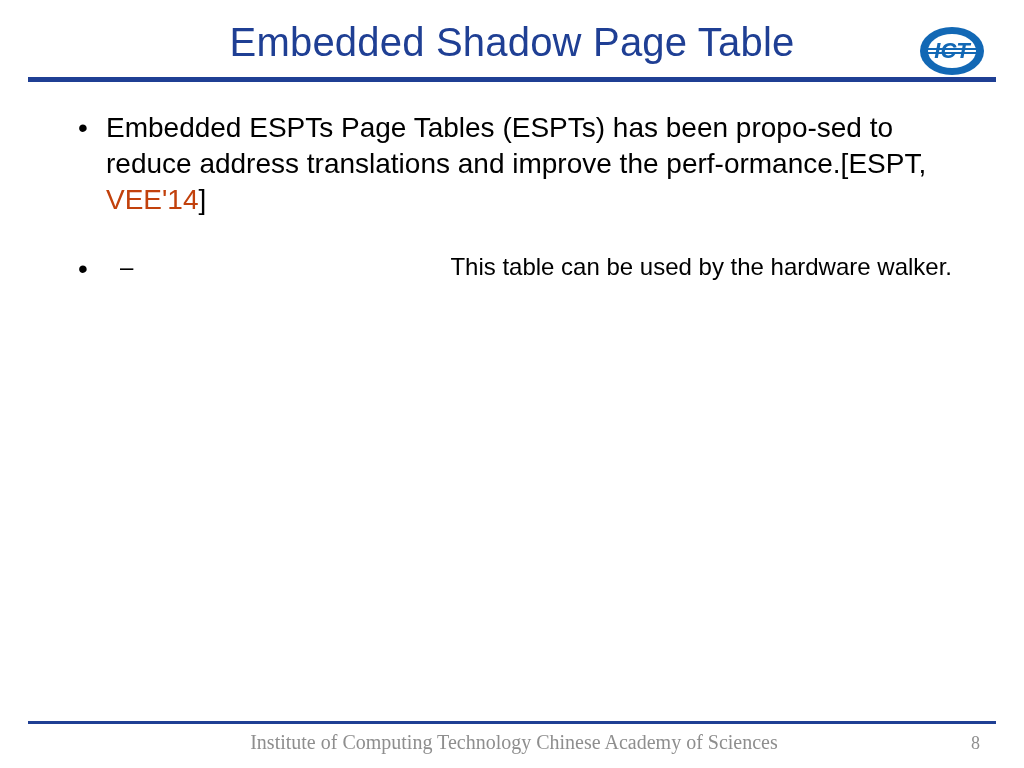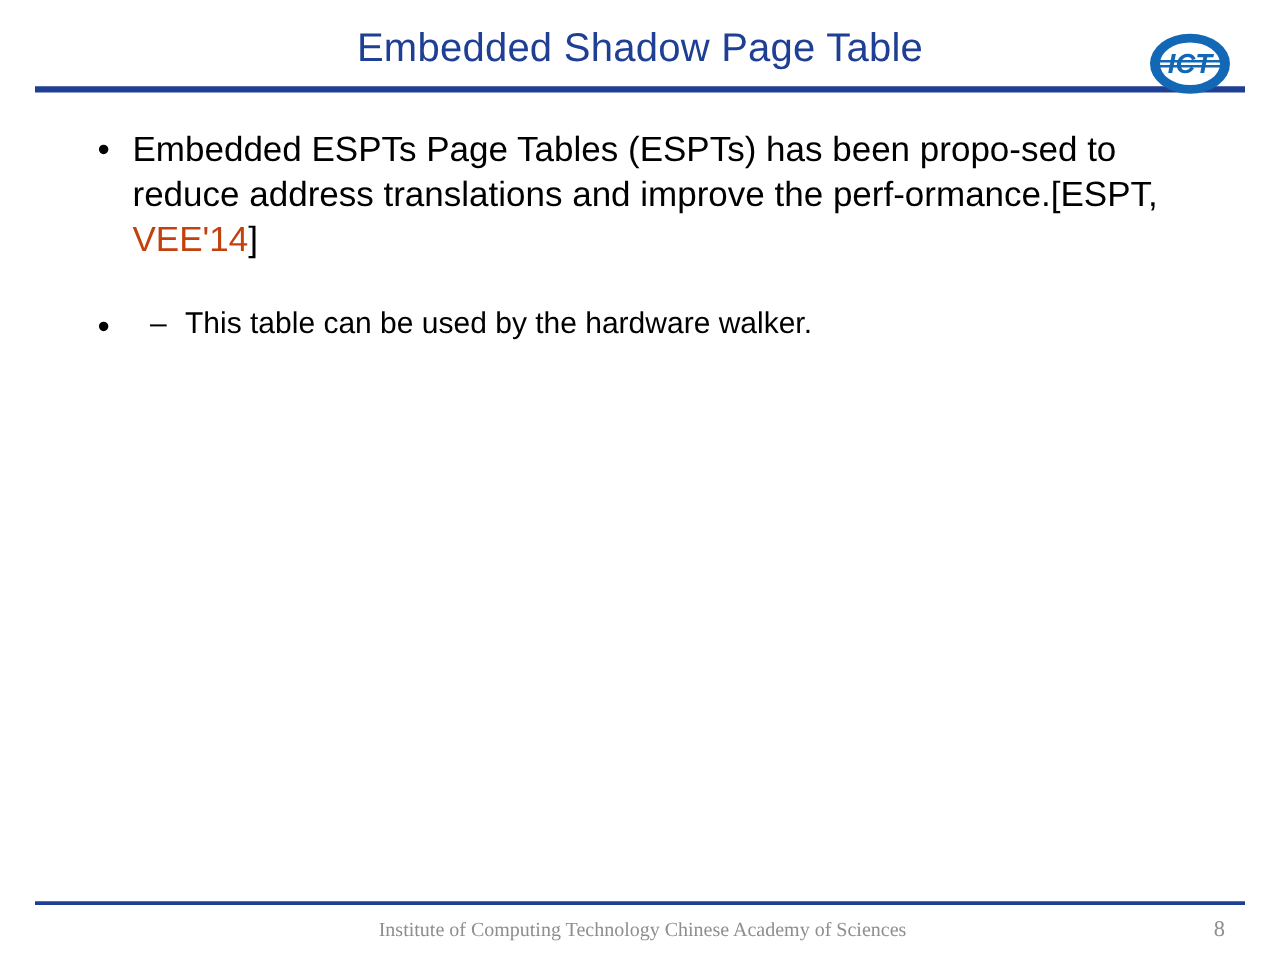--- a/index.html
+++ b/index.html
@@ -17,21 +17,21 @@
     position: relative;
     padding: 0;
   }
   .header {
     position: relative;
     padding: 20px 70px 0 70px;
     text-align: center;
   }
   .title {
     color: #1f3f94;
-    font-size: 32px;
+    font-size: 40px;
     font-weight: normal;
     letter-spacing: 0.2px;
     margin-bottom: 12px;
   }
   .logo {
     position: absolute;
     top: 24px;
     right: 32px;
     width: 80px;
     height: 54px;
@@ -65,20 +65,21 @@
   }
   .cite-italic {
     color: #c2410c;
   }
   .red {
     color: #ff0000;
   }
   ul.sub-list {
     list-style: none;
     margin-top: 20px;
+    text-align: right;
   }
   ul.sub-list > li {
     position: relative;
     font-size: 24px;
     color: #000;
     line-height: 1.3;
     padding-left: 42px;
   }
   ul.sub-list > li::before {
     content: "–";
@@ -95,21 +96,21 @@
     border: none;
     border-top: 3px solid #1f3f94;
   }
   .footer {
     position: absolute;
     bottom: 14px;
     left: 4px;
     right: 0;
     text-align: center;
     font-family: "Times New Roman", serif;
-    font-size: 16px;
+    font-size: 20px;
     color: #8e8e8e;
   }
   .page-num {
     position: absolute;
     bottom: 14px;
     right: 44px;
     font-family: "Times New Roman", serif;
     font-size: 18px;
     color: #8e8e8e;
   }

